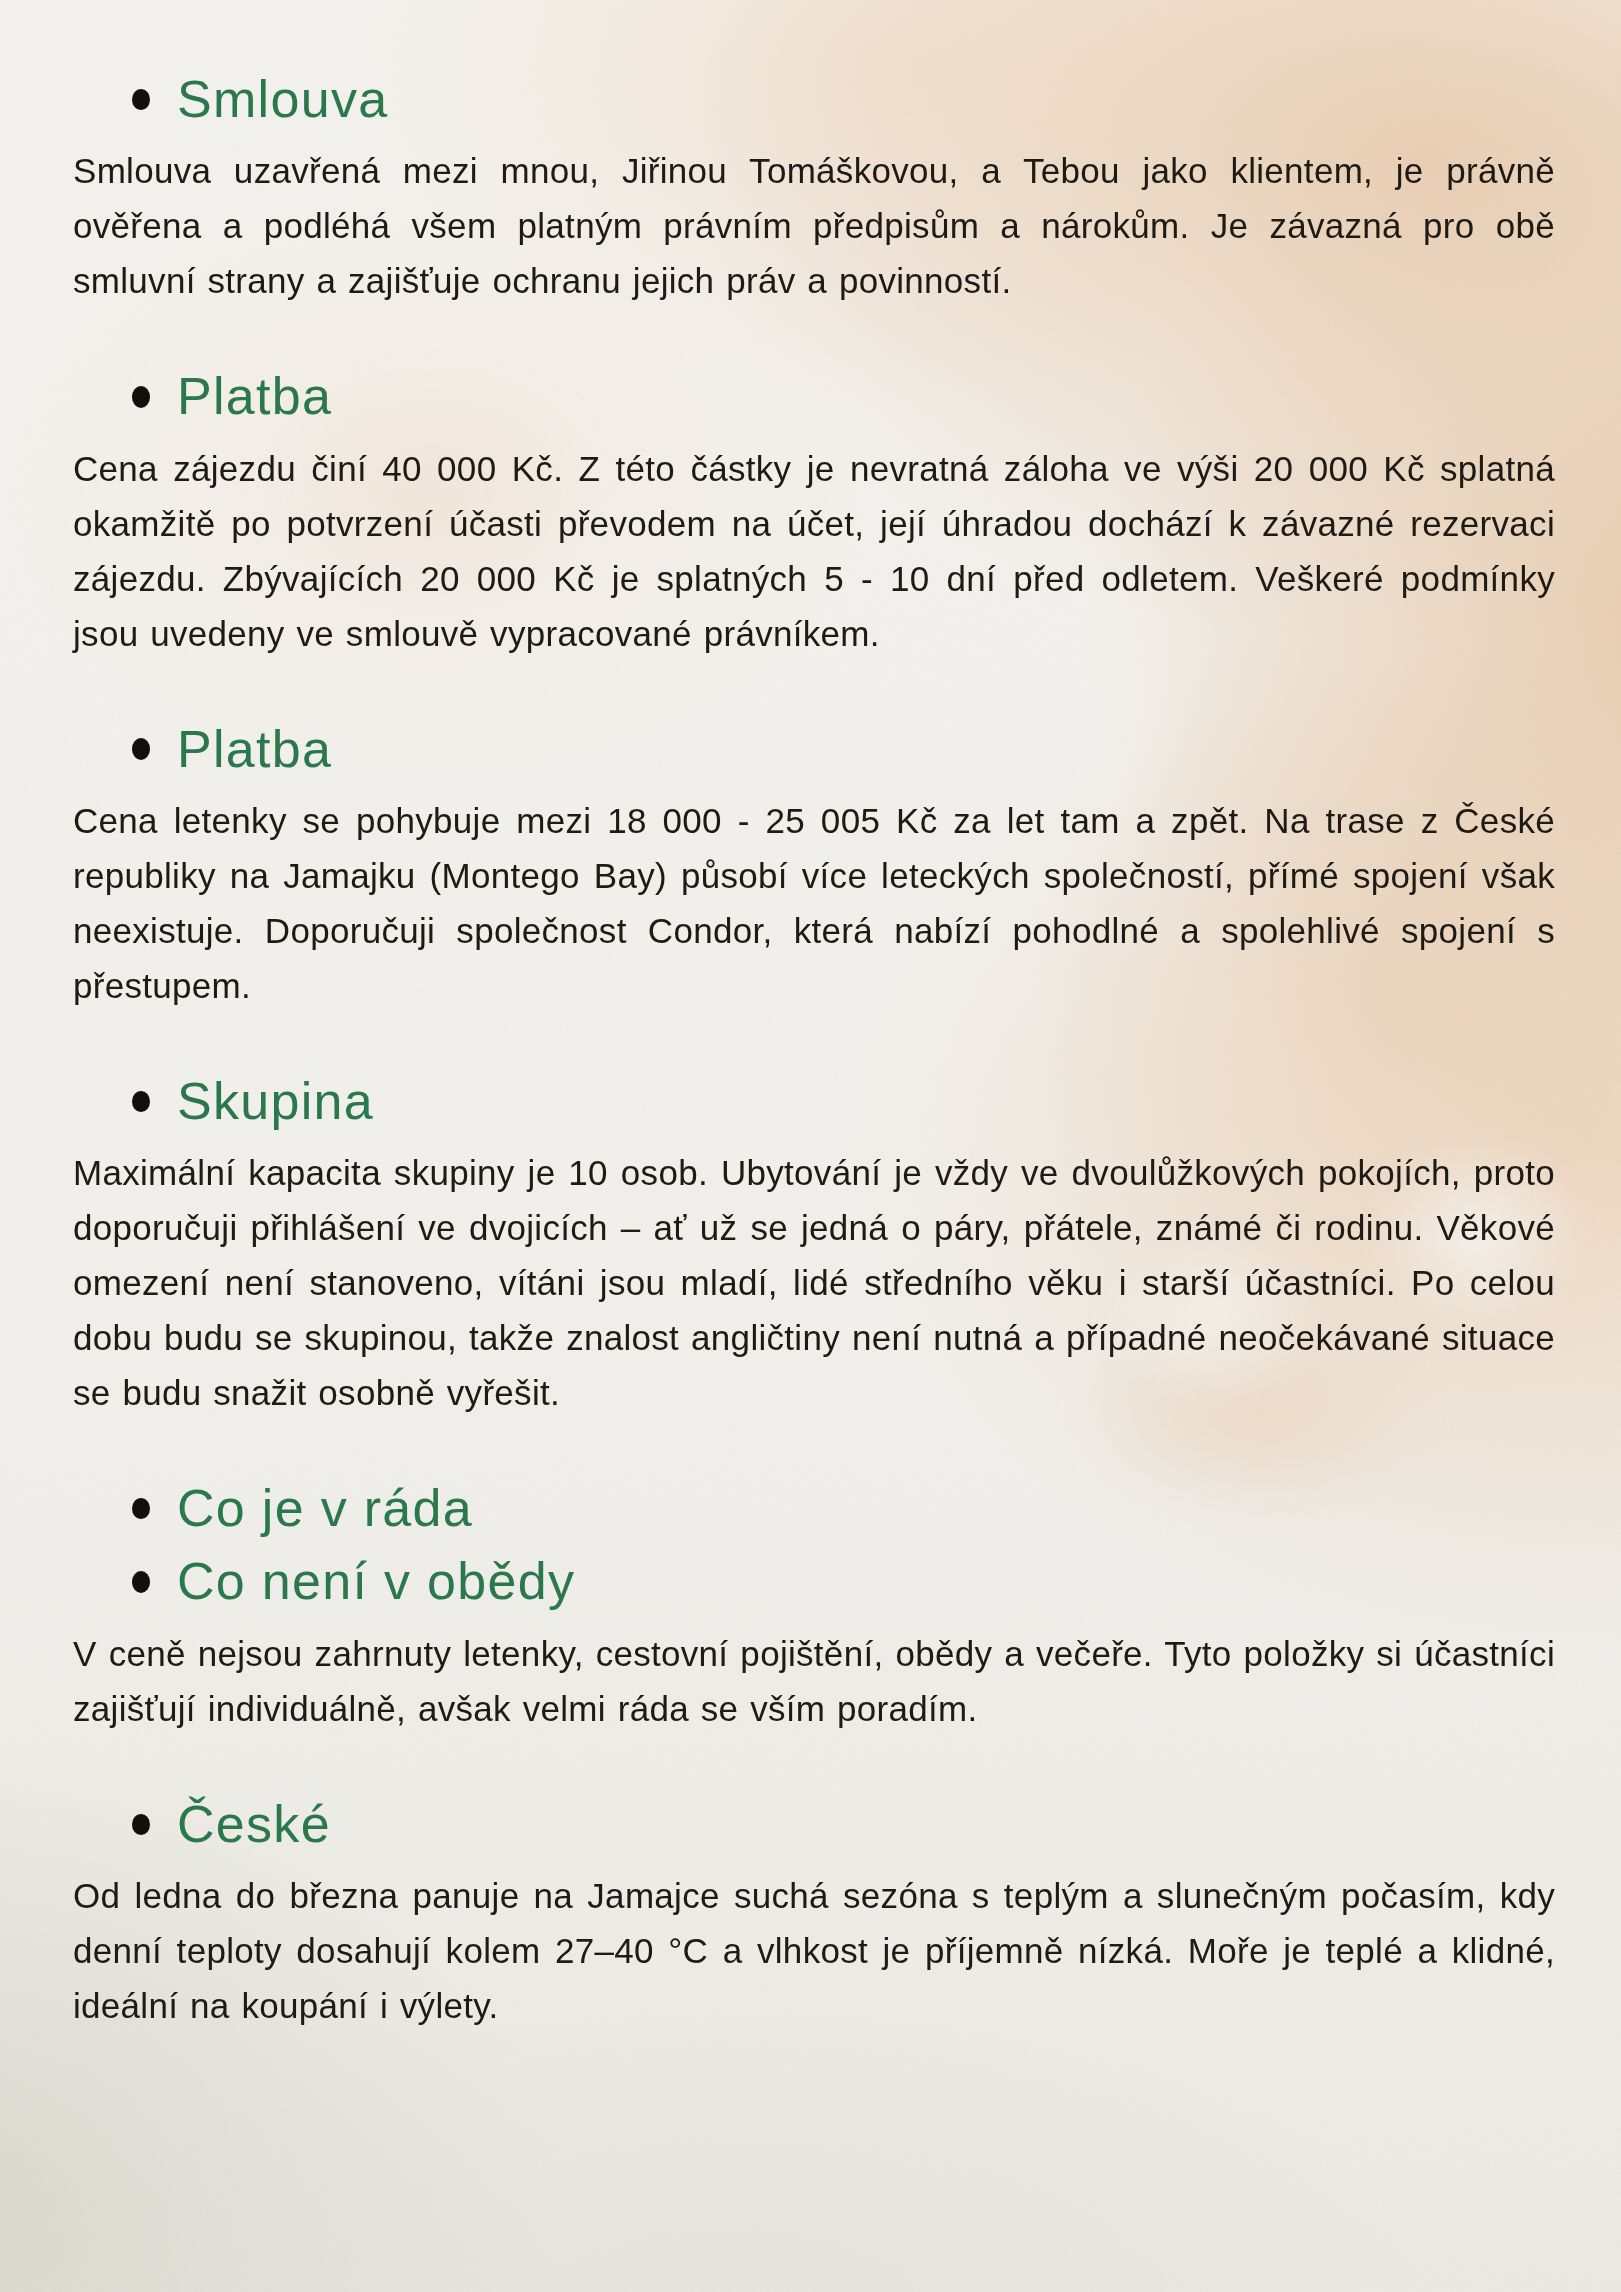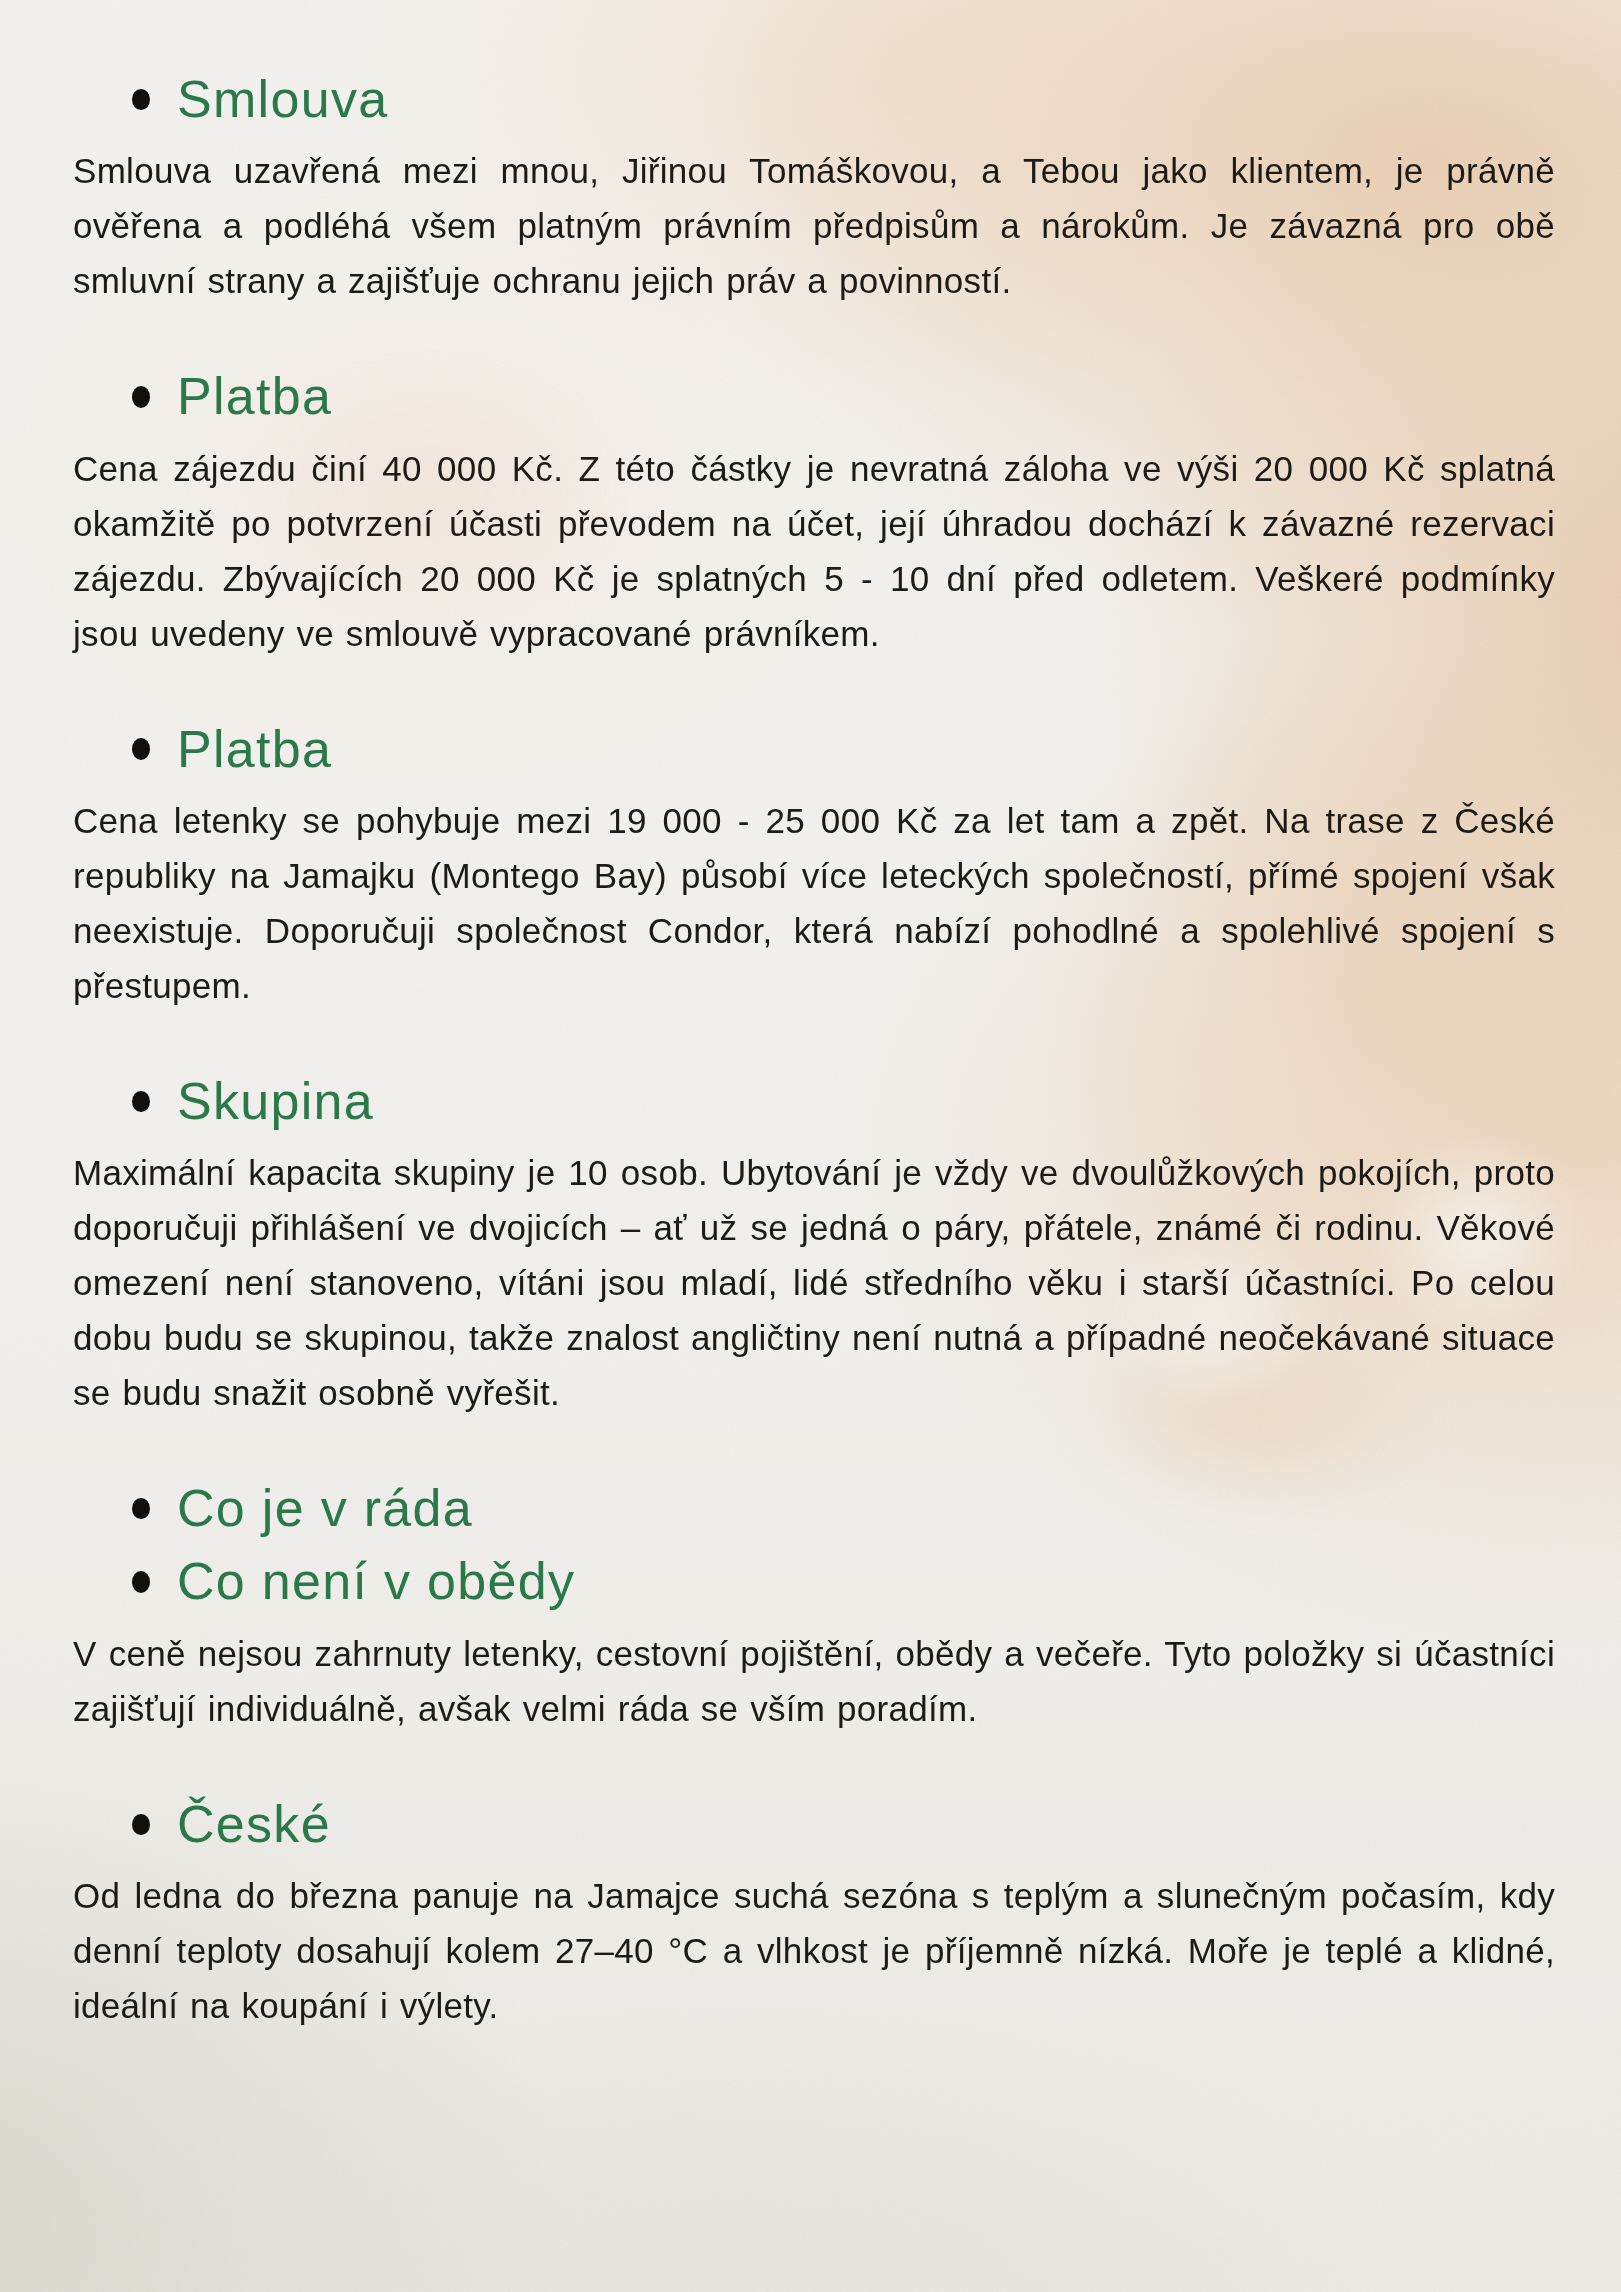--- a/index.html
+++ b/index.html
@@ -124,21 +124,21 @@
         <span class="heading-text">Platba</span>
       </div>
       <p class="section-body">Cena zájezdu činí 40 000 Kč. Z této částky je nevratná záloha ve výši 20 000 Kč splatná okamžitě po potvrzení účasti převodem na účet, její úhradou dochází k závazné rezervaci zájezdu. Zbývajících 20 000 Kč je splatných 5 - 10 dní před odletem. Veškeré podmínky jsou uvedeny ve smlouvě vypracované právníkem.</p>
     </div>
 
     <div class="section">
       <div class="section-heading">
         <span class="bullet"></span>
         <span class="heading-text">Platba</span>
       </div>
-      <p class="section-body">Cena letenky se pohybuje mezi 19 000 - 25 000 Kč za let tam a zpět. Na trase z České republiky na Jamajku (Montego Bay) působí více leteckých společností, přímé spojení však neexistuje. Doporučuji společnost Condor, která nabízí pohodlné a spolehlivé spojení s přestupem.</p>
+      <p class="section-body">Cena letenky se pohybuje mezi 18 000 - 25 005 Kč za let tam a zpět. Na trase z České republiky na Jamajku (Montego Bay) působí více leteckých společností, přímé spojení však neexistuje. Doporučuji společnost Condor, která nabízí pohodlné a spolehlivé spojení s přestupem.</p>
     </div>
 
     <div class="section">
       <div class="section-heading">
         <span class="bullet"></span>
         <span class="heading-text">Skupina</span>
       </div>
       <p class="section-body">Maximální kapacita skupiny je 10 osob. Ubytování je vždy ve dvoulůžkových pokojích, proto doporučuji přihlášení ve dvojicích – ať už se jedná o páry, přátele, známé či rodinu. Věkové omezení není stanoveno, vítáni jsou mladí, lidé středního věku i starší účastníci. Po celou dobu budu se skupinou, takže znalost angličtiny není nutná a případné neočekávané situace se budu snažit osobně vyřešit.</p>
     </div>
 

